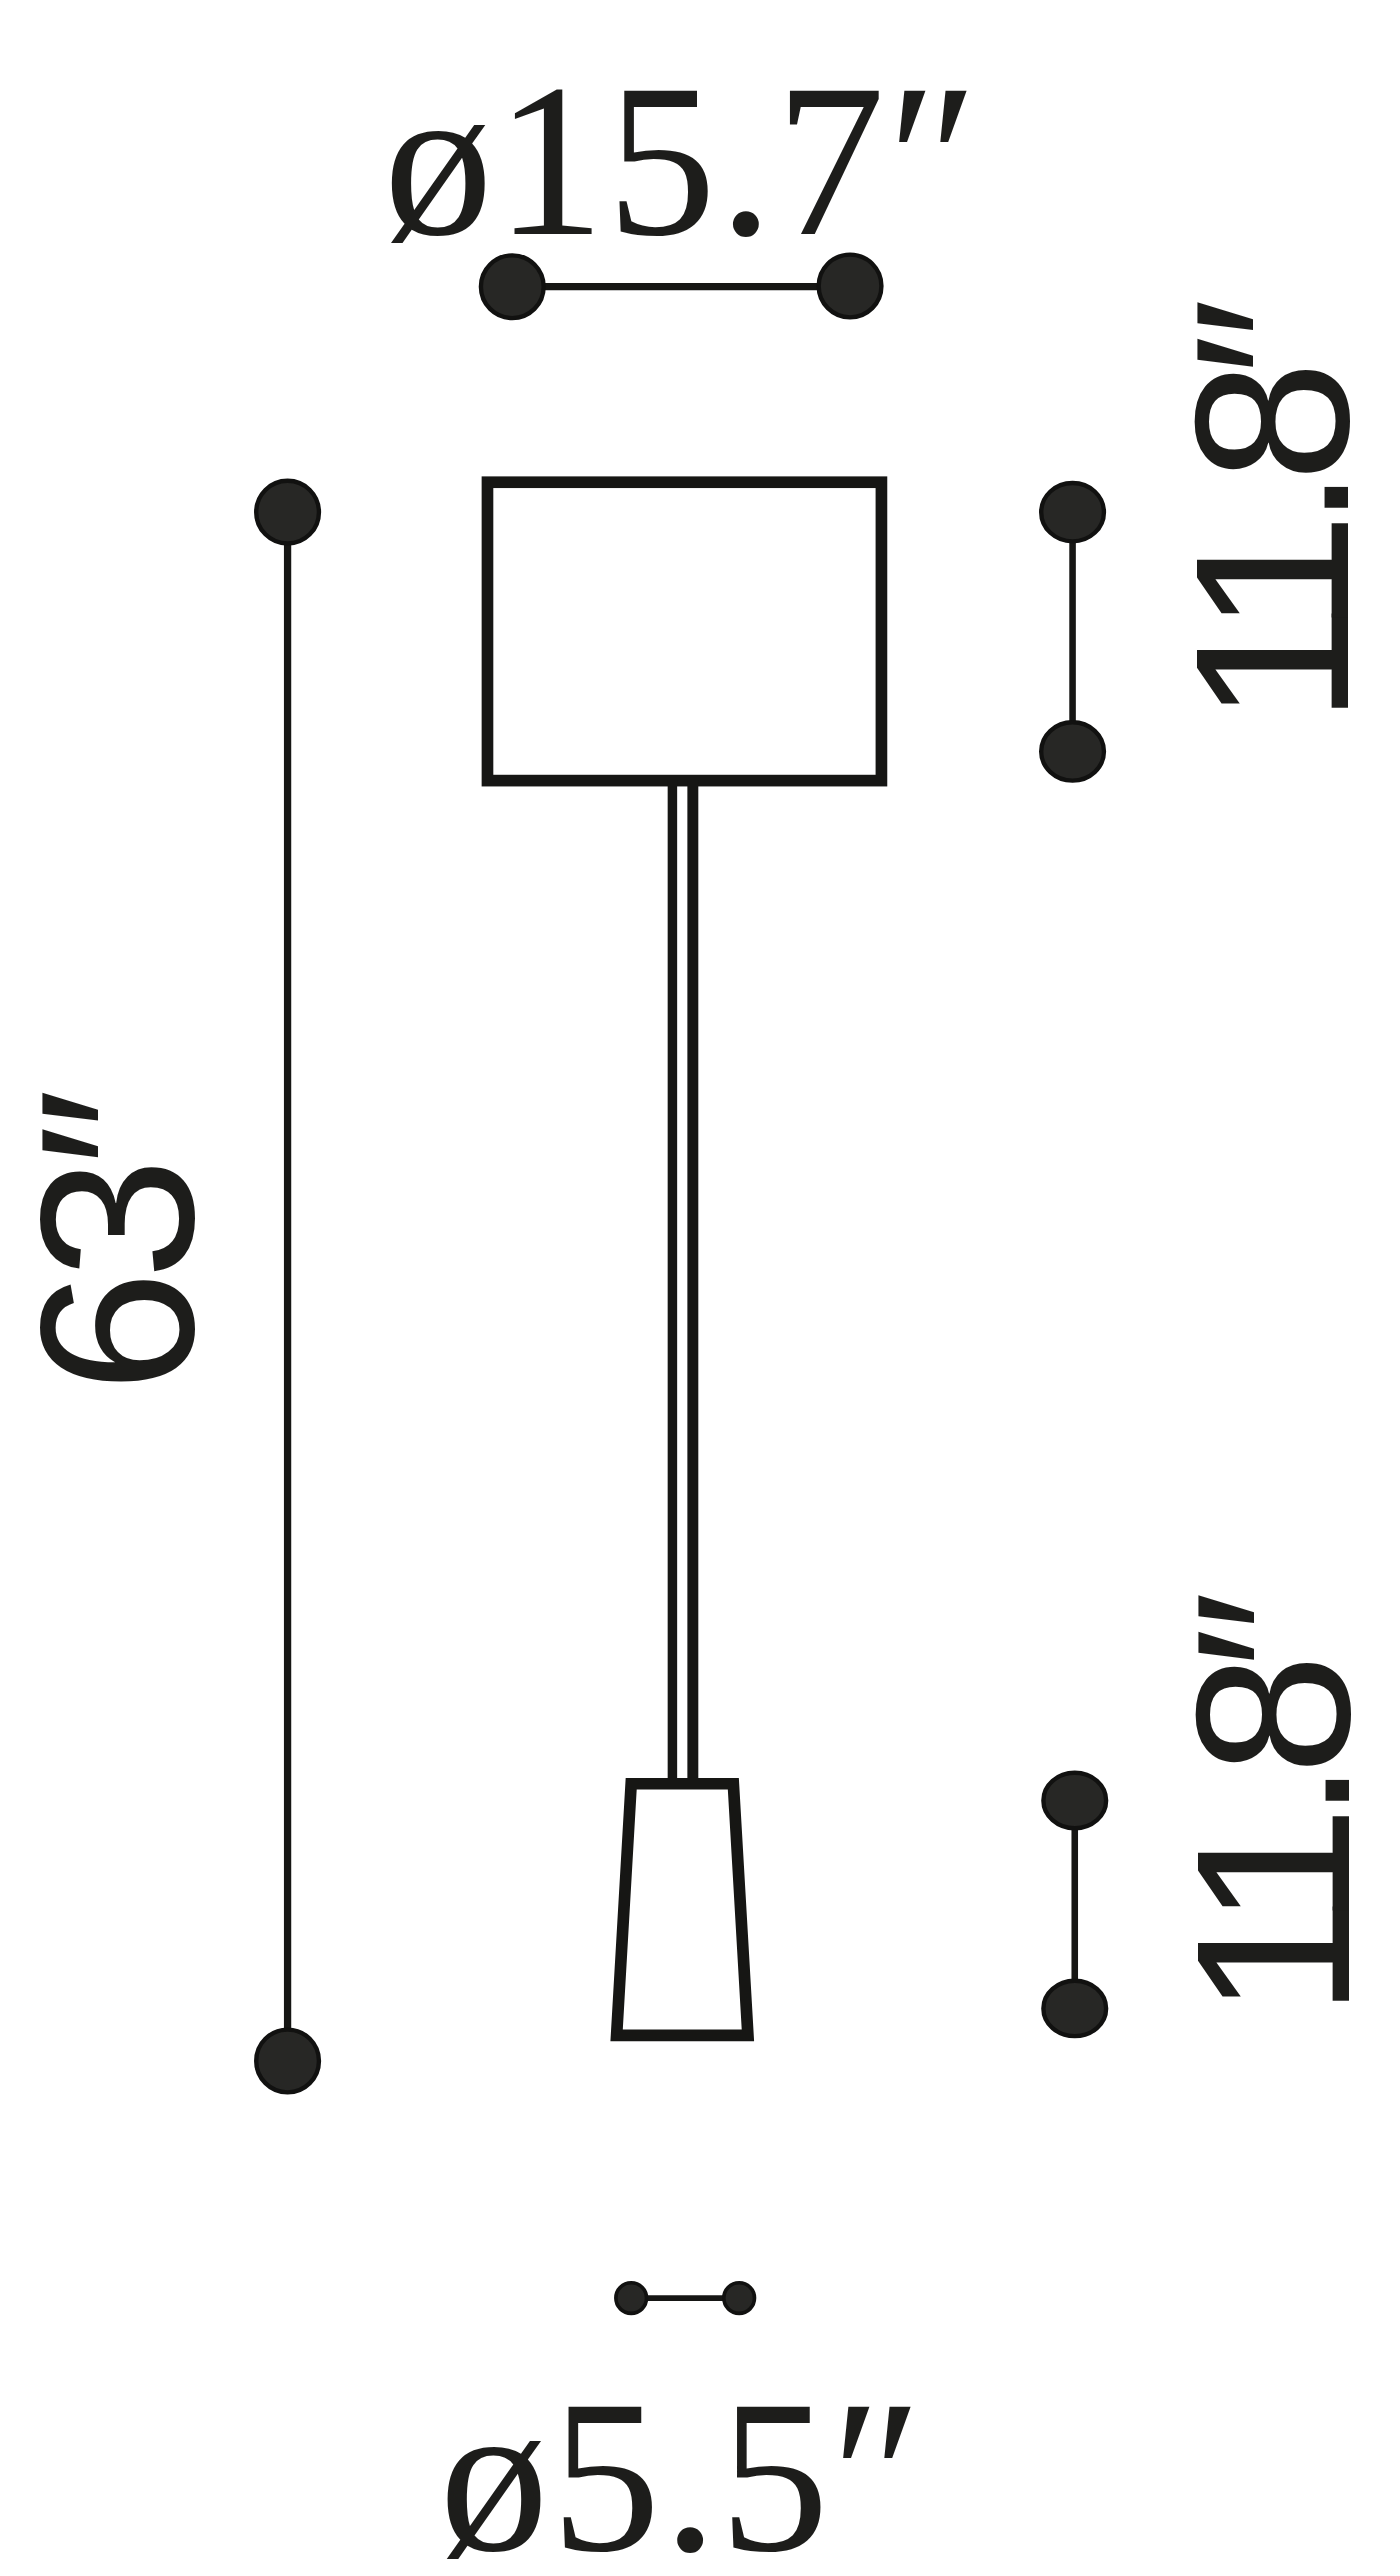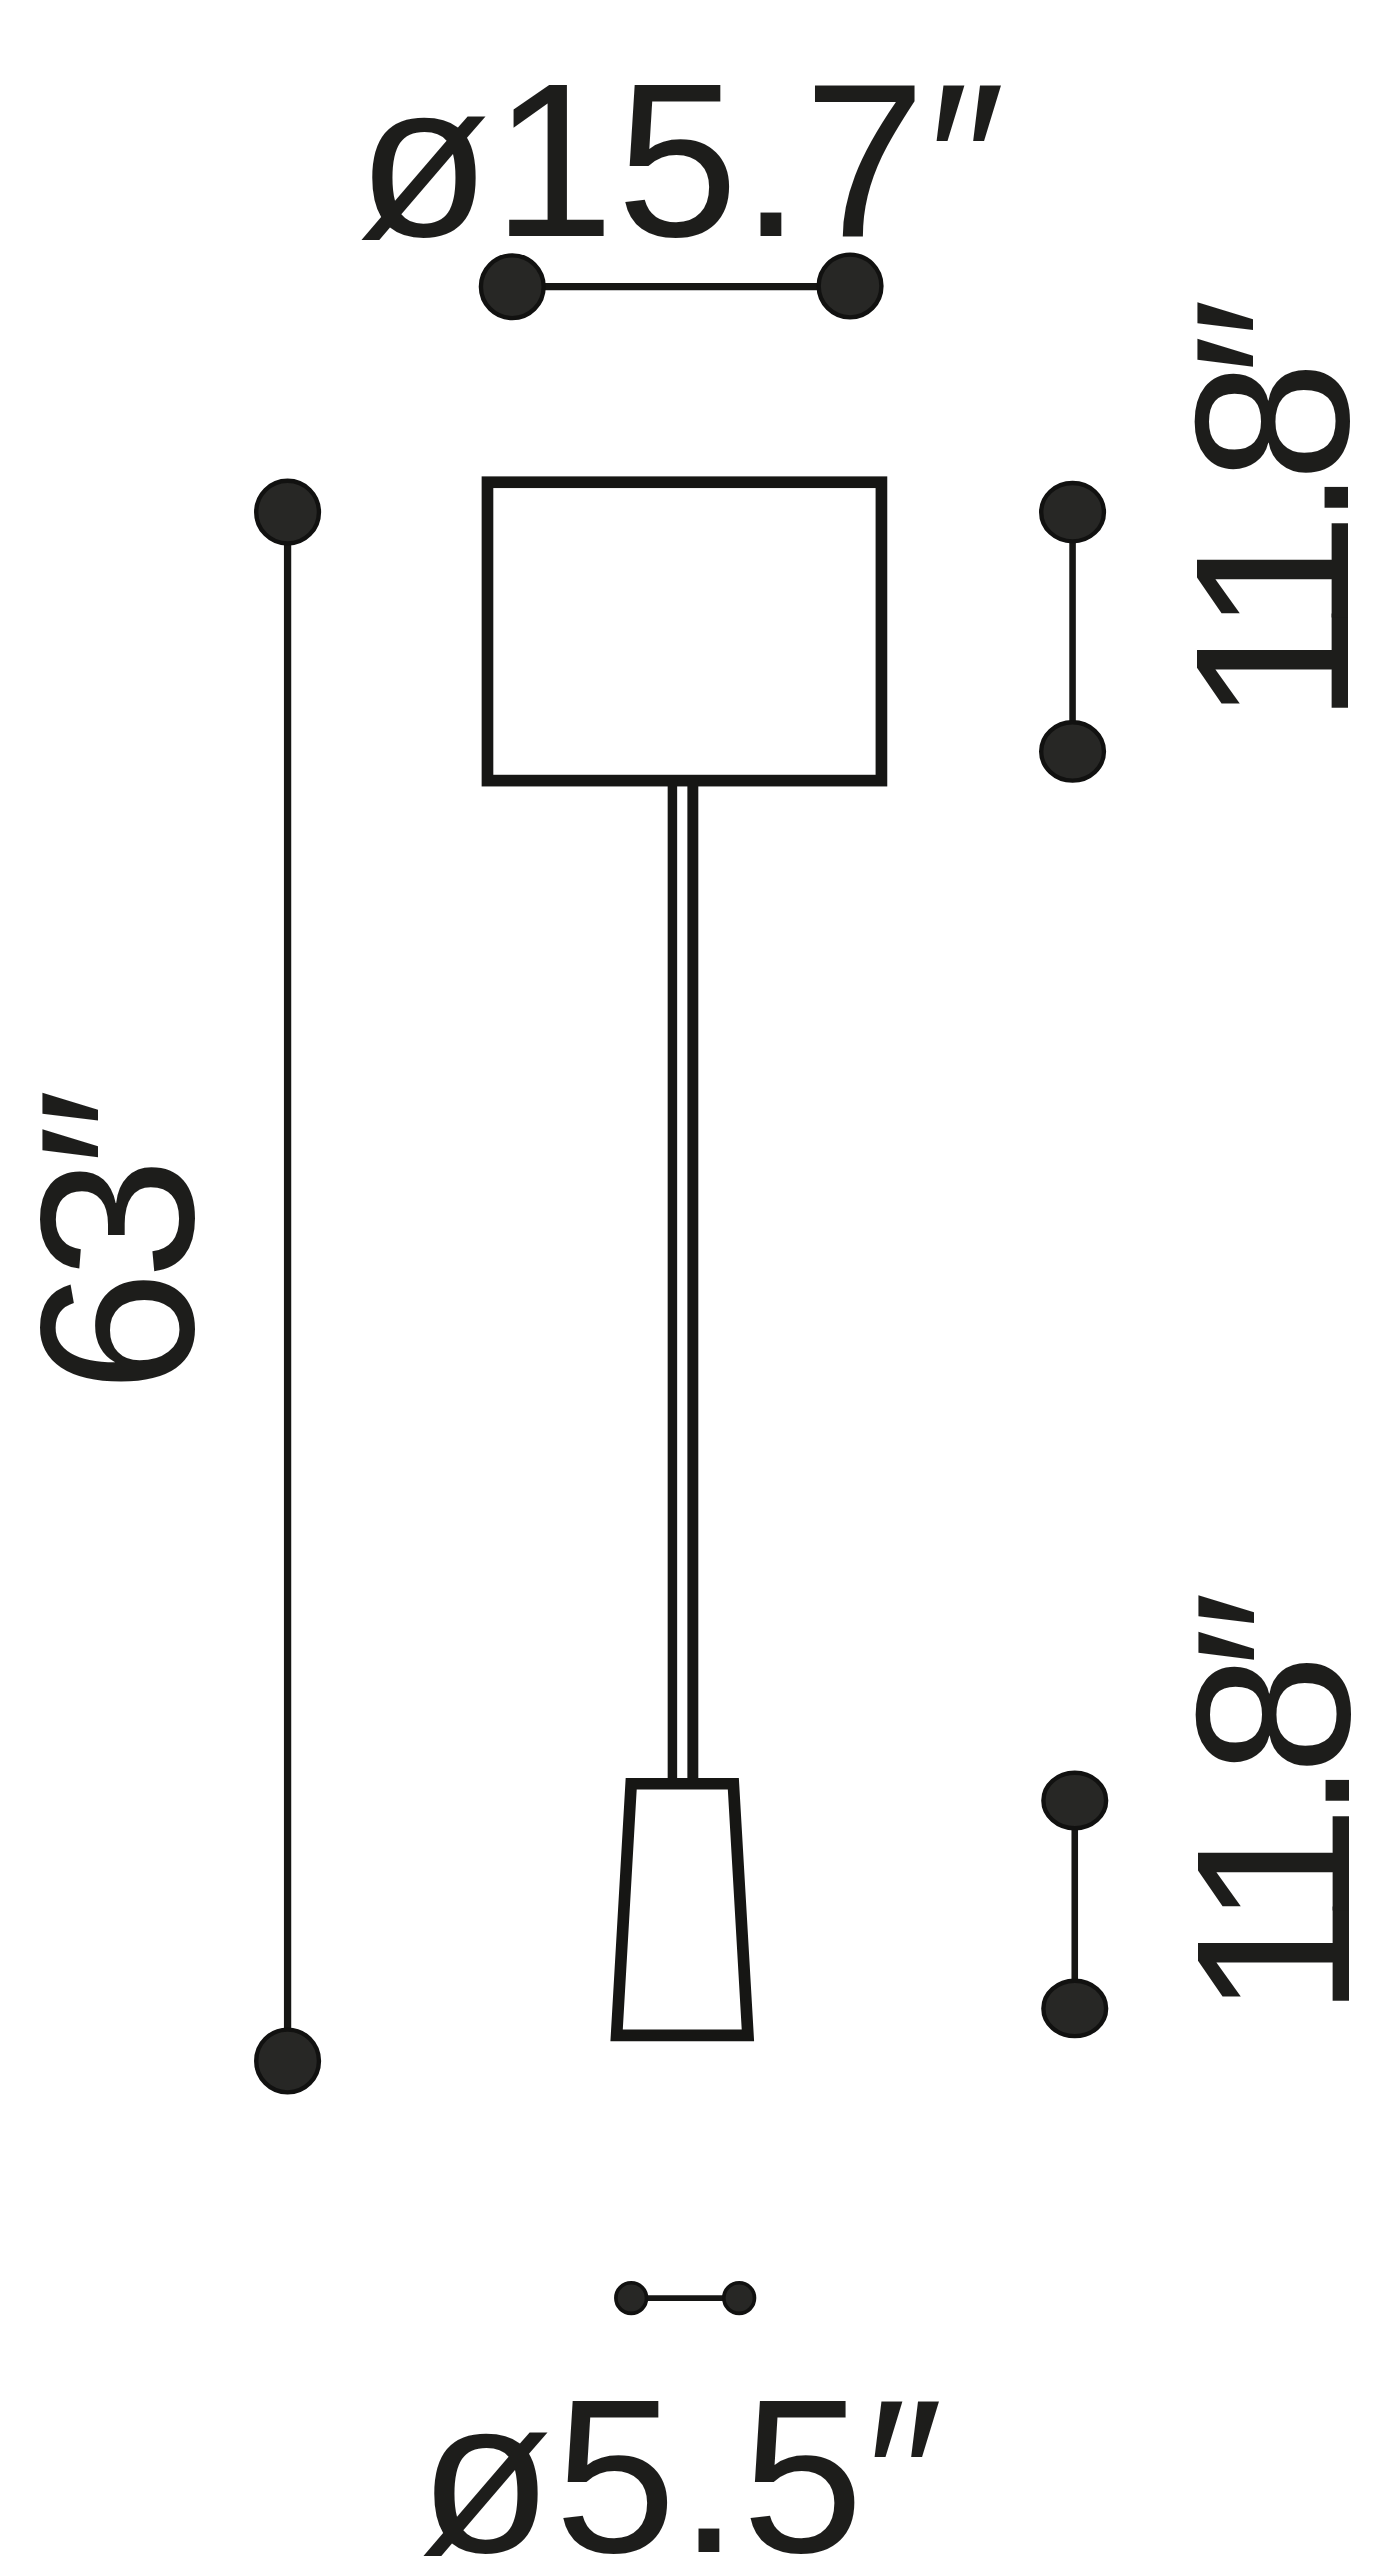--- a/index.html
+++ b/index.html
@@ -27,20 +27,21 @@
     color: #1d1d1b;
     font-size: 219px;
     line-height: 1;
     font-weight: 400;
     white-space: nowrap;
     letter-spacing: 0.01em;
     user-select: none;
   }
   .dim-label.h-center {
     transform: translateX(-50%);
+    font-family: Liberation Serif, serif;
   }
   .dim-label.rotated {
     transform: translate(-50%, -50%) rotate(-90deg);
     letter-spacing: -0.07em;
   }
   .dim-label.rotated-63 {
     transform: translate(-50%, -50%) rotate(-90deg);
     letter-spacing: -0.04em;
   }
 </style>

